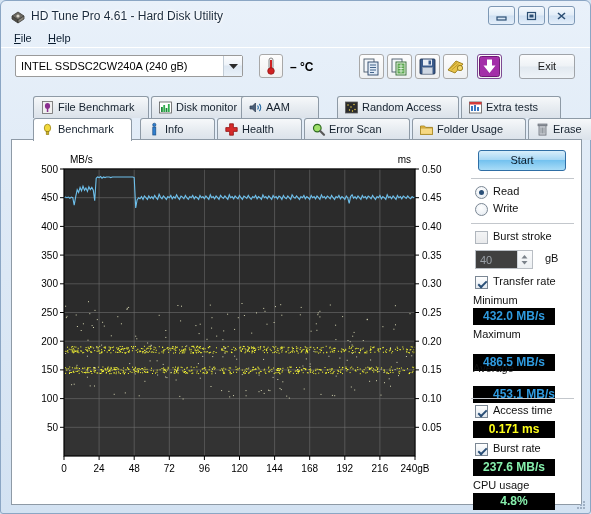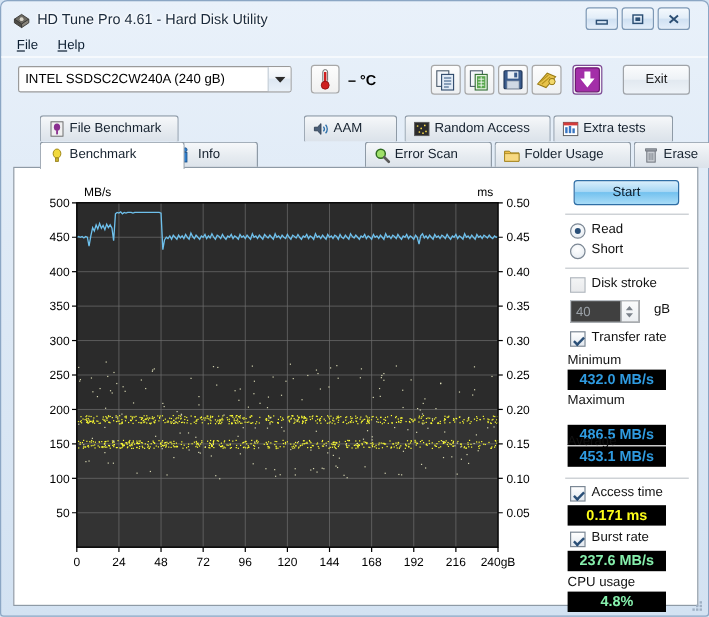--- a/index.html
+++ b/index.html
@@ -417,22 +417,34 @@
         <span class="tab-ico">
           <svg width="15" height="15" viewBox="0 0 15 15">
             <rect x="2.5" y="1.5" width="10" height="12" fill="#f0f0f0" stroke="#6a6a6a" stroke-width="0.8"></rect>
             <ellipse cx="7.5" cy="6" rx="2.6" ry="3" fill="#8a2f8f"></ellipse>
             <rect x="6.8" y="8.5" width="1.5" height="3.5" fill="#8a2f8f"></rect>
           </svg>
         </span>
         <span class="tab-lbl">File Benchmark</span>
       </div>
 
-
-      <div class="tab" style="left:242px; width:78px;">
+      <div class="tab" style="left:140px; width:104px;">
+        <span class="tab-ico">
+          <svg width="15" height="15" viewBox="0 0 15 15">
+            <rect x="1.5" y="2" width="12" height="11" fill="#ffffff" stroke="#5a5a5a" stroke-width="0.8"></rect>
+            <rect x="3" y="7" width="1.8" height="5" fill="#1f8a3a"></rect>
+            <rect x="5.3" y="5" width="1.8" height="7" fill="#2fae4c"></rect>
+            <rect x="7.6" y="8" width="1.8" height="4" fill="#1f8a3a"></rect>
+            <rect x="9.9" y="4" width="1.8" height="8" fill="#2fae4c"></rect>
+          </svg>
+        </span>
+        <span class="tab-lbl">Disk monitor</span>
+      </div>
+
+      <div class="tab" style="left:230px; width:78px;">
         <span class="tab-ico">
           <svg width="15" height="15" viewBox="0 0 15 15">
             <polygon points="2,6 4.5,6 7.5,3 7.5,12 4.5,9 2,9" fill="#4b5f78" stroke="#2b3a4d" stroke-width="0.7"></polygon>
             <path d="M9.5 5.5 a3 3 0 0 1 0 4 M11.3 4 a5 5 0 0 1 0 7" stroke="#2b6ea8" stroke-width="1.1" fill="none"></path>
           </svg>
         </span>
         <span class="tab-lbl">AAM</span>
       </div>
 
       <div class="tab" style="left:326px; width:122px;">
@@ -459,40 +471,48 @@
             <rect x="6" y="5" width="2" height="6" fill="#3a76c0"></rect>
             <rect x="9" y="7" width="2" height="4" fill="#3a76c0"></rect>
           </svg>
         </span>
         <span class="tab-lbl">Extra tests</span>
       </div>
     </div>
 
     <div id="tabrow-bottom">
 
-      <div class="tab active" style="left:22px; width:121px;padding-left:40px;">
+      <div class="tab active" style="left:22px; width:99px;padding-left:40px;">
         <span class="tab-ico">
           <svg width="15" height="15" viewBox="0 0 15 15">
             <ellipse cx="7.5" cy="6" rx="3.2" ry="3.8" fill="#f2d93c" stroke="#9c8410" stroke-width="0.8"></ellipse>
             <rect x="6.2" y="9.6" width="2.6" height="3" fill="#c9b12a" stroke="#8d7610" stroke-width="0.6"></rect>
           </svg>
         </span>
         <span class="tab-lbl">Benchmark</span>
       </div>
 
       <div class="tab" style="left:129px; width:75px;">
         <span class="tab-ico">
           <svg width="15" height="15" viewBox="0 0 15 15">
             <rect x="5.8" y="5" width="3" height="8" fill="#2f7fd0" stroke="#1c4f85" stroke-width="0.7"></rect>
             <circle cx="7.3" cy="2.8" r="1.6" fill="#2f7fd0" stroke="#1c4f85" stroke-width="0.7"></circle>
           </svg>
         </span>
         <span class="tab-lbl">Info</span>
       </div>
 
+      <div class="tab" style="left:206px; width:85px;">
+        <span class="tab-ico">
+          <svg width="15" height="15" viewBox="0 0 15 15">
+            <polygon points="5.6,1.8 9.4,1.8 9.4,5.6 13.2,5.6 13.2,9.4 9.4,9.4 9.4,13.2 5.6,13.2 5.6,9.4 1.8,9.4 1.8,5.6 5.6,5.6" fill="#d62b2b" stroke="#8f1515" stroke-width="0.8"></polygon>
+          </svg>
+        </span>
+        <span class="tab-lbl">Health</span>
+      </div>
 
       <div class="tab" style="left:293px; width:106px;">
         <span class="tab-ico">
           <svg width="15" height="15" viewBox="0 0 15 15">
             <circle cx="6.3" cy="6.1" r="3.8" fill="#9fe06a" stroke="#2f6b20" stroke-width="1.2"></circle>
             <path d="M9.2 9 L13 12.8" stroke="#5a5a5a" stroke-width="2.2" stroke-linecap="round"></path>
           </svg>
         </span>
         <span class="tab-lbl">Error Scan</span>
       </div>
@@ -1806,28 +1826,28 @@
         <div id="start-btn">Start</div>
 
         <div class="hsep" style="top:34px;"></div>
 
         <div class="radio-row" style="top:41px;">
           <span class="radio-box on"></span>
           <span class="ctl-label">Read</span>
         </div>
         <div class="radio-row" style="top:58px;">
           <span class="radio-box"></span>
-          <span class="ctl-label">Short</span>
+          <span class="ctl-label">Write</span>
         </div>
 
         <div class="hsep" style="top:79px;"></div>
 
         <div class="check-row" style="top:86px;">
           <span class="check-box off"></span>
-          <span class="ctl-label">Disk stroke</span>
+          <span class="ctl-label">Burst stroke</span>
         </div>
 
         <div id="spin-box">
           <span id="spin-val">40</span>
           <span id="spin-arrows">
             <svg width="13" height="17" viewBox="0 0 13 17">
               <polygon points="6.5,4 3.5,7.5 9.5,7.5" fill="#7b828a"></polygon>
               <polygon points="6.5,13.5 3.5,10 9.5,10" fill="#7b828a"></polygon>
             </svg>
           </span>
@@ -1839,21 +1859,21 @@
           <span class="ctl-label">Transfer rate</span>
         </div>
 
         <span class="stat-label" style="top:150px;">Minimum</span>
         <div class="stat-value blue" style="top:164px;">432.0 MB/s</div>
 
         <span class="stat-label" style="top:184px;">Maximum</span>
         <div class="stat-value blue" style="top:198px;margin-top:12px;">486.5 MB/s</div>
 
         <span class="stat-label" style="top:218px;">Average</span>
-        <div class="stat-value blue" style="top:228px;">453.1 MB/s</div>
+        <div class="stat-value blue" style="top:242px;text-align:right;">453.1 MB/s</div>
 
         <div class="hsep" style="top:254px;"></div>
 
         <div class="check-row" style="top:260px;">
           <span class="check-box on"></span>
           <span class="ctl-label">Access time</span>
         </div>
         <div class="stat-value yellow" style="top:277px;">0.171 ms</div>
 
         <div class="check-row" style="top:298px;">

